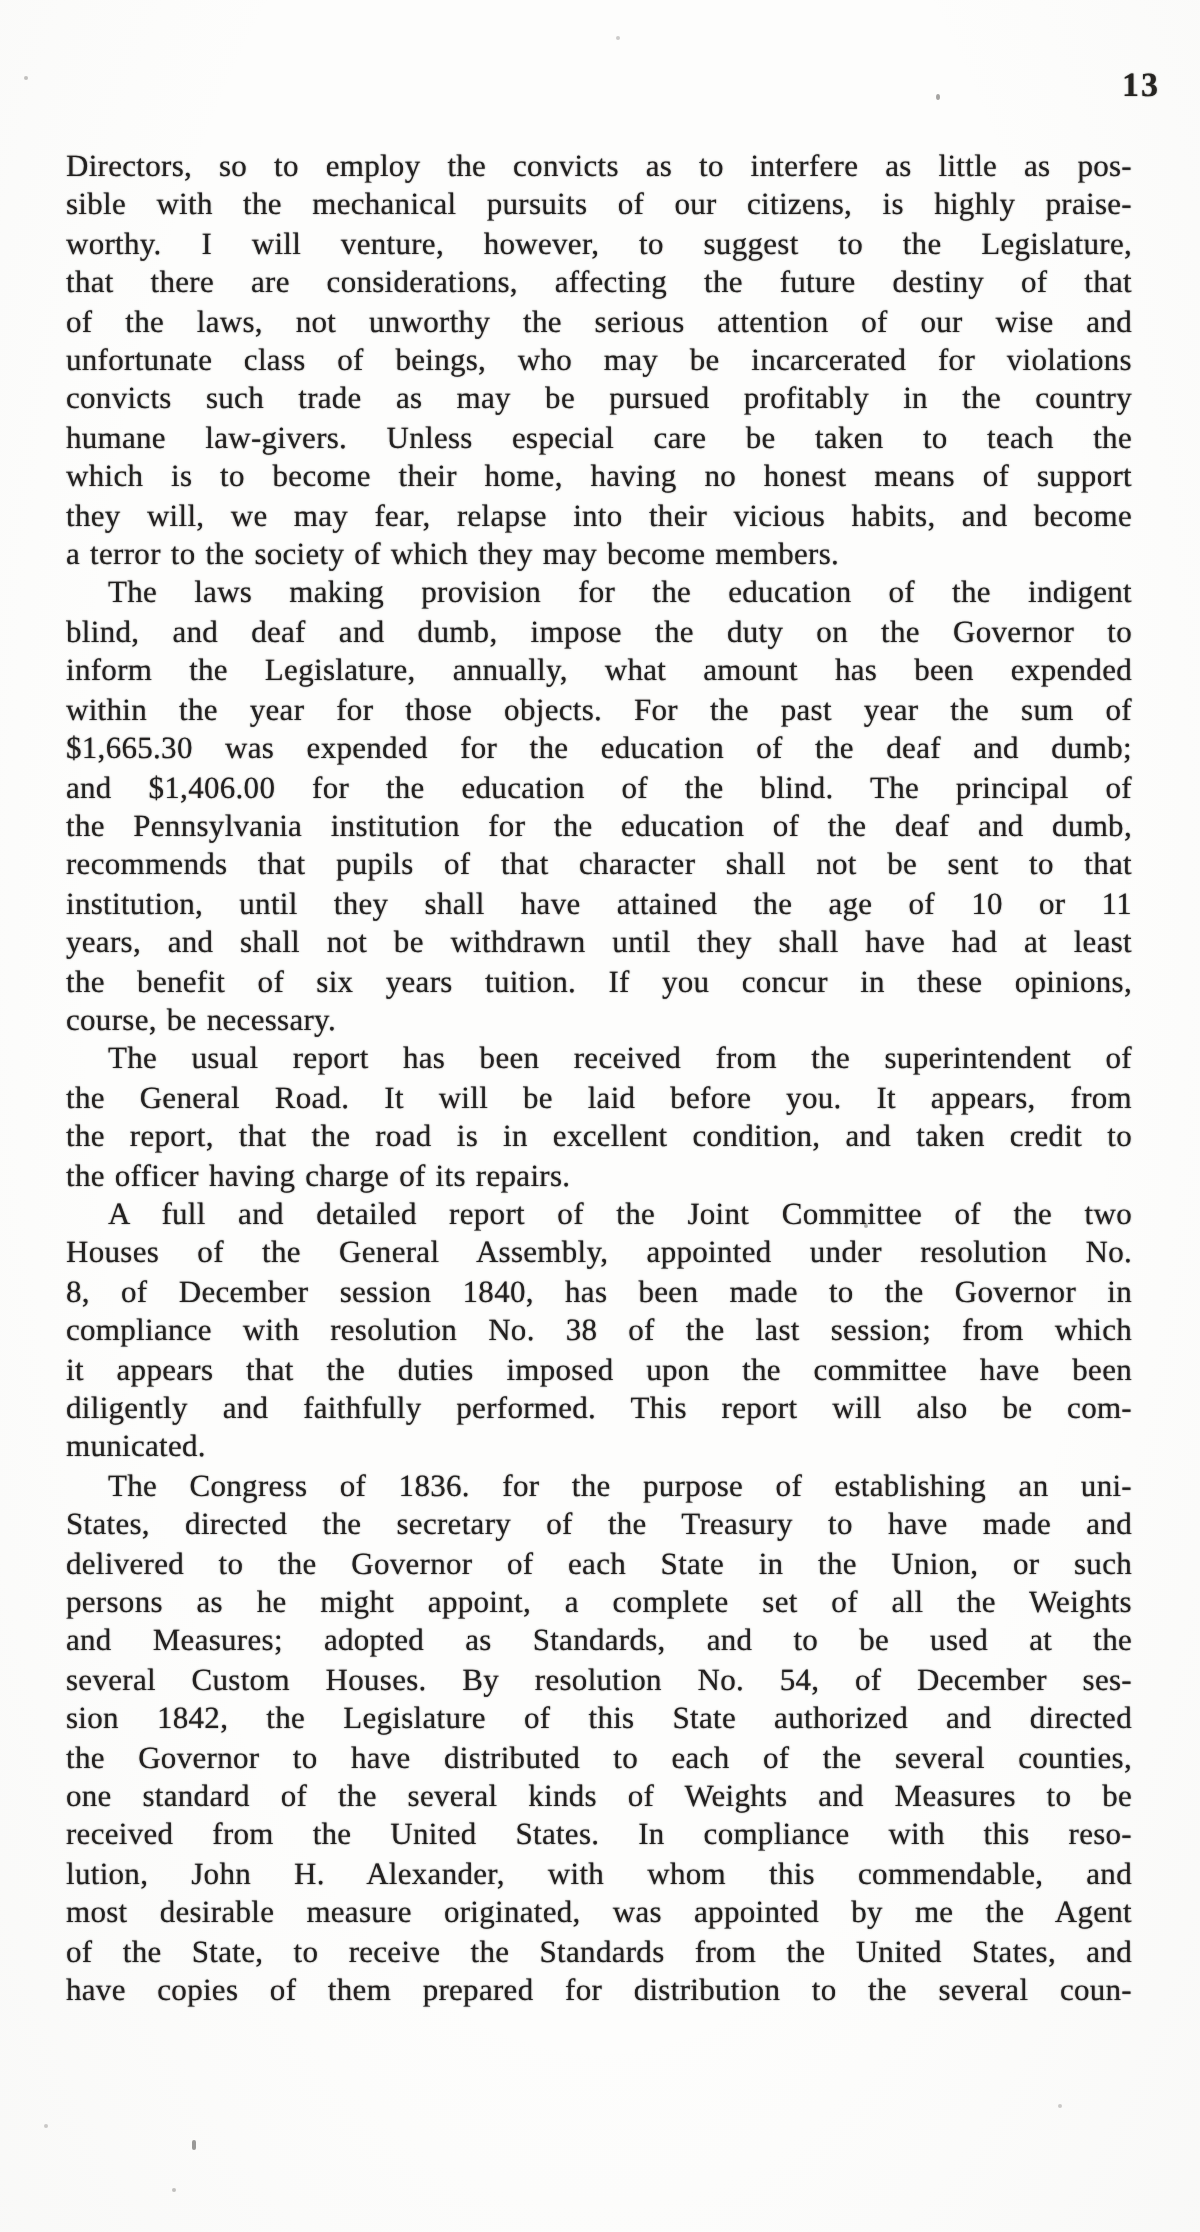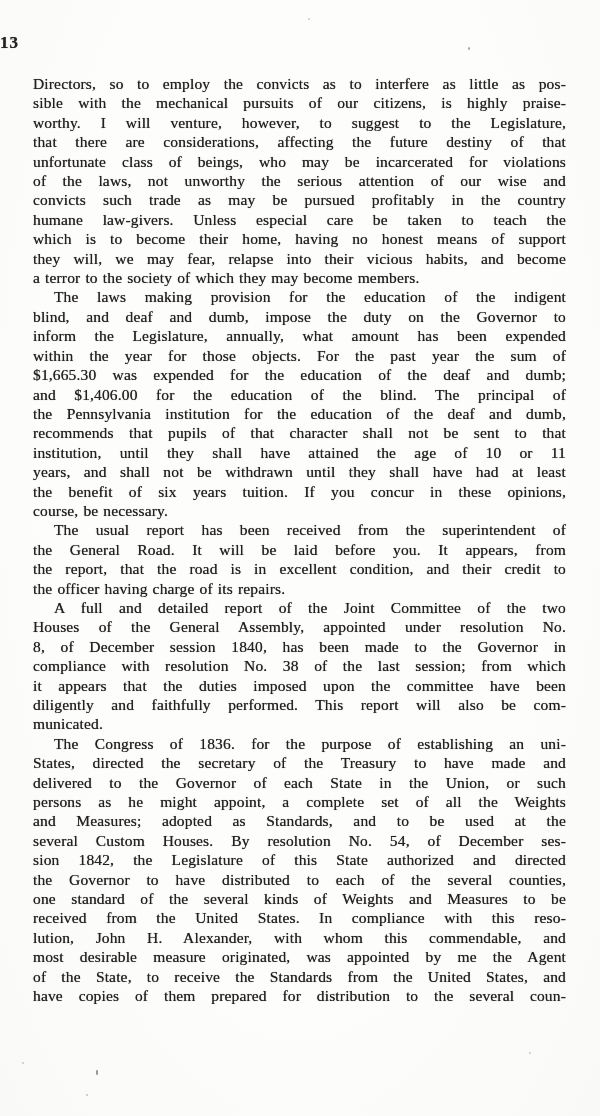--- a/index.html
+++ b/index.html
@@ -20,21 +20,21 @@
     position: absolute;
     inset: 0;
     background:
       radial-gradient(ellipse at 50% 40%, rgba(255,255,255,0) 60%, rgba(180,180,175,0.06) 100%);
   }
   .page-number {
     position: absolute;
     top: 33px;
     left: 0;
     width: 580px;
-    text-align: left;
+    text-align: right;
     font-size: 17px;
     font-weight: bold;
     letter-spacing: 1px;
     color: #262421;
     text-shadow: 0 0 0.7px rgba(35,32,30,0.75);
   }
   .text-block {
     position: absolute;
     top: 74px;
     left: 33px;
@@ -74,22 +74,22 @@
 <div class="page-surface"></div>
 
 <div class="page-number">13</div>
 
 <div class="text-block">
     <div class="para">
       <div class="line">Directors, so to employ the convicts as to interfere as little as pos-</div>
       <div class="line">sible with the mechanical pursuits of our citizens, is highly praise-</div>
       <div class="line">worthy. I will venture, however, to suggest to the Legislature,</div>
       <div class="line">that there are considerations, affecting the future destiny of that</div>
+      <div class="line">of the laws, not unworthy the serious attention of our wise and</div>
       <div class="line">unfortunate class of beings, who may be incarcerated for violations</div>
-      <div class="line">of the laws, not unworthy the serious attention of our wise and</div>
       <div class="line">convicts such trade as may be pursued profitably in the country</div>
       <div class="line">humane law-givers. Unless especial care be taken to teach the</div>
       <div class="line">which is to become their home, having no honest means of support</div>
       <div class="line">they will, we may fear, relapse into their vicious habits, and become</div>
       <div class="line lastline">a terror to the society of which they may become members.</div>
     </div>
     <div class="para">
       <div class="line firstline-indent">The laws making provision for the education of the indigent</div>
       <div class="line">blind, and deaf and dumb, impose the duty on the Governor to</div>
       <div class="line">inform the Legislature, annually, what amount has been expended</div>
@@ -99,21 +99,21 @@
       <div class="line">the Pennsylvania institution for the education of the deaf and dumb,</div>
       <div class="line">recommends that pupils of that character shall not be sent to that</div>
       <div class="line">institution, until they shall have attained the age of 10 or 11</div>
       <div class="line">years, and shall not be withdrawn until they shall have had at least</div>
       <div class="line">the benefit of six years tuition. If you concur in these opinions,</div>
       <div class="line lastline">course, be necessary.</div>
     </div>
     <div class="para">
       <div class="line firstline-indent">The usual report has been received from the superintendent of</div>
       <div class="line">the General Road. It will be laid before you. It appears, from</div>
-      <div class="line">the report, that the road is in excellent condition, and their credit to</div>
+      <div class="line">the report, that the road is in excellent condition, and taken credit to</div>
       <div class="line lastline">the officer having charge of its repairs.</div>
     </div>
     <div class="para">
       <div class="line firstline-indent">A full and detailed report of the Joint Committee of the two</div>
       <div class="line">Houses of the General Assembly, appointed under resolution No.</div>
       <div class="line">8, of December session 1840, has been made to the Governor in</div>
       <div class="line">compliance with resolution No. 38 of the last session; from which</div>
       <div class="line">it appears that the duties imposed upon the committee have been</div>
       <div class="line">diligently and faithfully performed. This report will also be com-</div>
       <div class="line lastline">municated.</div>

